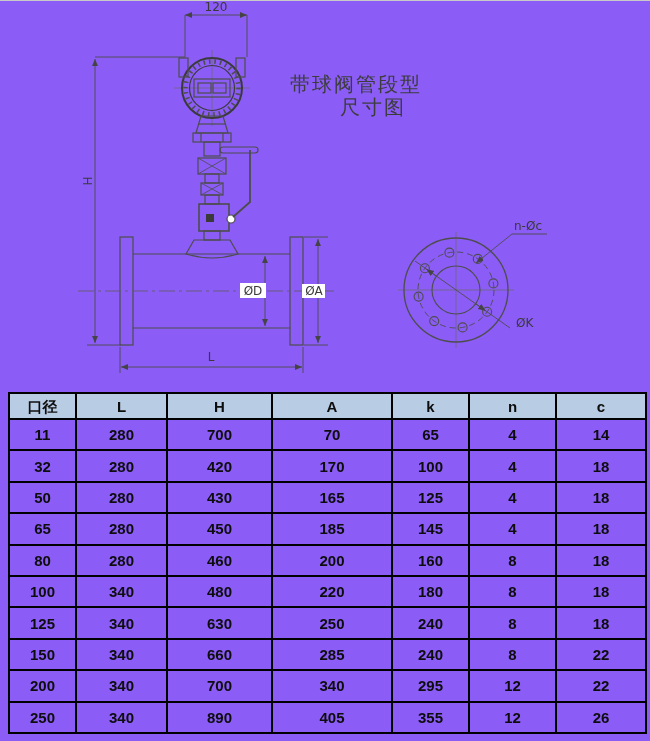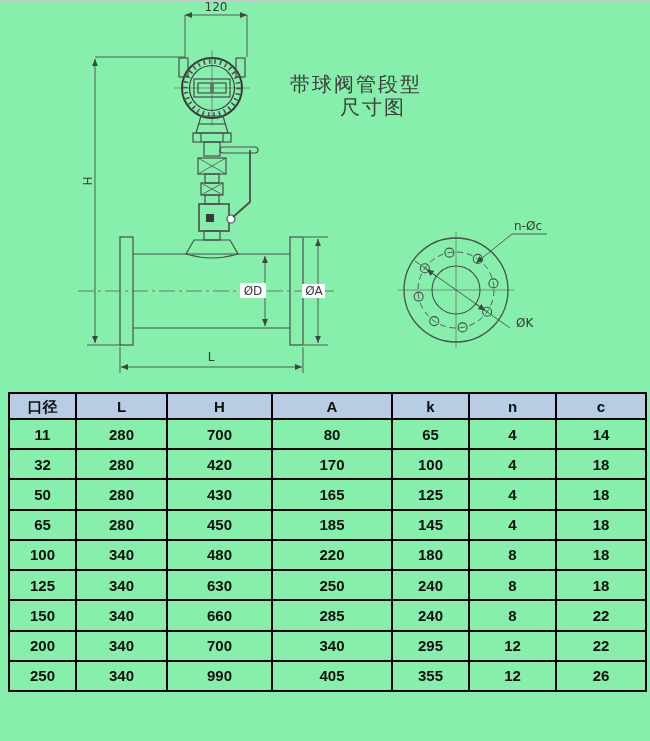--- a/index.html
+++ b/index.html
@@ -1,24 +1,24 @@
 <!DOCTYPE html>
 <html><head>
 <meta charset="utf-8">
 <style>
   html,body{margin:0;padding:0;background:#fff;}
-  .stage{position:relative;width:650px;height:741px;background:#86efac;overflow:hidden;
+  .stage{position:relative;width:650px;height:741px;background:#8b5cf6;overflow:hidden;
          font-family:"Liberation Sans",sans-serif;}
   .top-edge{position:absolute;left:0;top:0;width:650px;height:1px;background:#c9c9c9;}
   svg.drawing{position:absolute;left:0;top:0;}
   svg text{font-family:"DejaVu Sans",sans-serif;fill:#3a3a3a;}
   .dimtext{font-size:12px;}
   .titletext{font-size:20px;letter-spacing:2px;fill:#3c3c3c;}
 
-  table.spec{position:absolute;left:8px;top:392px;width:637px;height:300px;
+  table.spec{position:absolute;left:8px;top:392px;width:637px;height:342px;
              border-collapse:collapse;table-layout:fixed;
              font-family:"Liberation Sans",sans-serif;}
   table.spec th, table.spec td{
      border:2px solid #000;text-align:center;vertical-align:middle;
      padding:0;font-weight:bold;font-size:15px;color:#0d0d0d;line-height:1;}
   table.spec th{background:#b8cce4;height:24px;font-size:15px;}
 </style>
 </head>
 <body>
 
@@ -161,21 +161,21 @@
           <th>k</th>
           <th>n</th>
           <th>c</th>
         </tr>
     </thead>
     <tbody>
         <tr>
           <td>11</td>
           <td>280</td>
           <td>700</td>
-          <td>80</td>
+          <td>70</td>
           <td>65</td>
           <td>4</td>
           <td>14</td>
         </tr>
         <tr>
           <td>32</td>
           <td>280</td>
           <td>420</td>
           <td>170</td>
           <td>100</td>
@@ -194,20 +194,29 @@
         <tr>
           <td>65</td>
           <td>280</td>
           <td>450</td>
           <td>185</td>
           <td>145</td>
           <td>4</td>
           <td>18</td>
         </tr>
         <tr>
+          <td>80</td>
+          <td>280</td>
+          <td>460</td>
+          <td>200</td>
+          <td>160</td>
+          <td>8</td>
+          <td>18</td>
+        </tr>
+        <tr>
           <td>100</td>
           <td>340</td>
           <td>480</td>
           <td>220</td>
           <td>180</td>
           <td>8</td>
           <td>18</td>
         </tr>
         <tr>
           <td>125</td>
@@ -232,21 +241,21 @@
           <td>340</td>
           <td>700</td>
           <td>340</td>
           <td>295</td>
           <td>12</td>
           <td>22</td>
         </tr>
         <tr>
           <td>250</td>
           <td>340</td>
-          <td>990</td>
+          <td>890</td>
           <td>405</td>
           <td>355</td>
           <td>12</td>
           <td>26</td>
         </tr>
       </tbody>
   </table>
 </div>
 
 </body></html>

